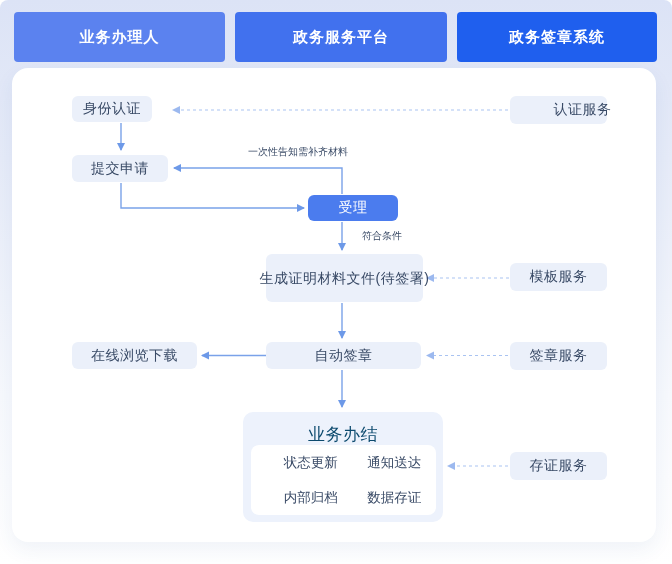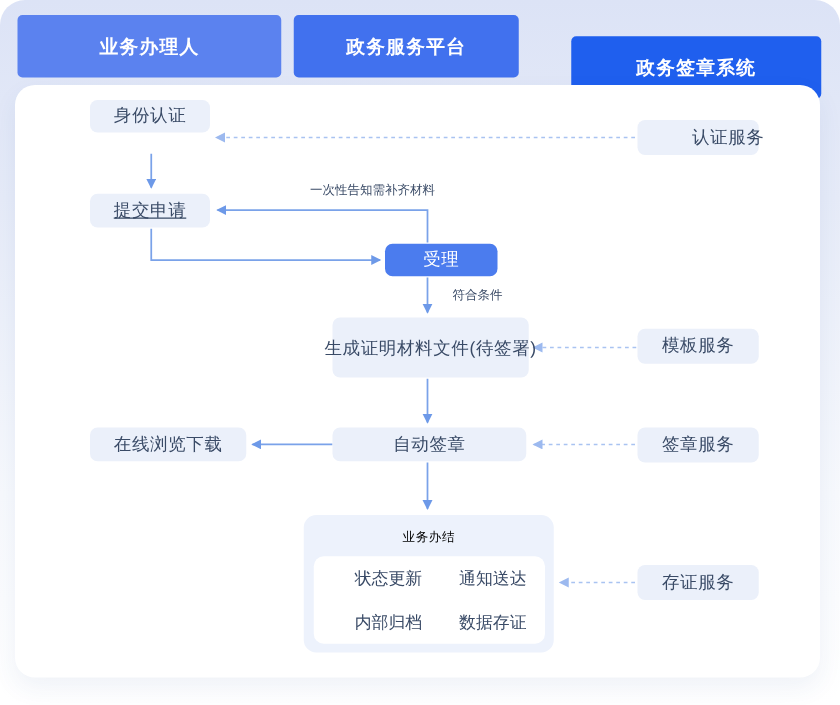--- a/index.html
+++ b/index.html
@@ -4,67 +4,67 @@
 <style>
   * { margin:0; padding:0; box-sizing:border-box; }
   html,body { width:672px; height:564px; }
   body {
     font-family:"Liberation Sans","DejaVu Sans",sans-serif;
     overflow:hidden;
   }
   .page {
     position:relative; width:672px; height:564px;
     background:linear-gradient(180deg,#dce3f6 0%,#e6ebf8 28%,#f7f9fd 70%,#ffffff 100%);
-    border-radius:20px; overflow:hidden;
+    border-radius:8px; overflow:hidden;
   }
   
   .lane {
     position:absolute; top:12px; height:50px;
     display:flex; align-items:center; justify-content:center;
     color:#ffffff; font-size:15px; font-weight:600; letter-spacing:1px;
     border-radius:4px;
   }
   .lane-1 { left:14px;  width:211px; }
-  .lane-2 { left:235px; width:180px;text-align:right; }
-  .lane-3 { left:457px; width:200px;margin-top:17px; }
+  .lane-2 { left:235px; width:212px;text-align:right; }
+  .lane-3 { left:457px; width:200px; }
 
   
   .card {
     position:absolute; left:12px; top:68px; width:644px; height:474px;
     background:#ffffff; border-radius:16px;
     box-shadow:0 8px 20px rgba(47,79,162,0.07);
   }
 
   
   .node {
     position:absolute; display:flex; align-items:center; justify-content:center;
     background:#ebf0fa; color:#394a66; font-size:14px; font-weight:500;
     border-radius:6px; letter-spacing:0.5px; white-space:nowrap;
   }
-  .n-identity { left:72px;  top:80px;  width:96px;  height:26px; }
-  .n-submit   { left:72px;  top:155px; width:96px;  height:27px;text-decoration:underline; }
+  .n-identity { left:72px;  top:96px;  width:80px;  height:26px; }
+  .n-submit   { left:72px;  top:155px; width:96px;  height:27px; }
   .n-accept   { left:308px; top:195px; width:90px;  height:26px;
                 background:#4b7cee; color:#ffffff; }
   .n-generate { left:266px; top:254px; width:157px; height:48px;
                 flex-direction:row; line-height:21px; }
   .n-browse   { left:72px;  top:342px; width:125px; height:27px; }
   .n-autosign { left:266px; top:342px; width:155px; height:27px; }
   .n-service  { width:97px; height:28px; left:510px; }
   .n-auth     { top:96px;padding-left:48px;  }
   .n-template { top:263px; }
   .n-sign     { top:342px; }
   .n-evidence { top:452px; }
 
   
   .group {
     position:absolute; left:243px; top:412px; width:200px; height:110px;
     background:#edf2fc; border-radius:10px; text-align:center;
   }
   .group-title {
-    margin-top:11px; font-size:10px; font-weight:500; color:#000000; letter-spacing:0.5px;
+    margin-top:11px; font-size:17px; font-weight:500; color:#0c4a6e; letter-spacing:0.5px;
   }
   .group-inner {
     position:absolute; left:8px; top:33px; width:185px; height:70px;
     background:#ffffff; border-radius:8px;
     display:grid; grid-template-columns:1fr 1fr; grid-template-rows:1fr 1fr;
     align-items:center; justify-items:center;padding-left:18px;
   }
   .group-item { font-size:13.5px; color:#394a66; white-space:nowrap; }
 
   

